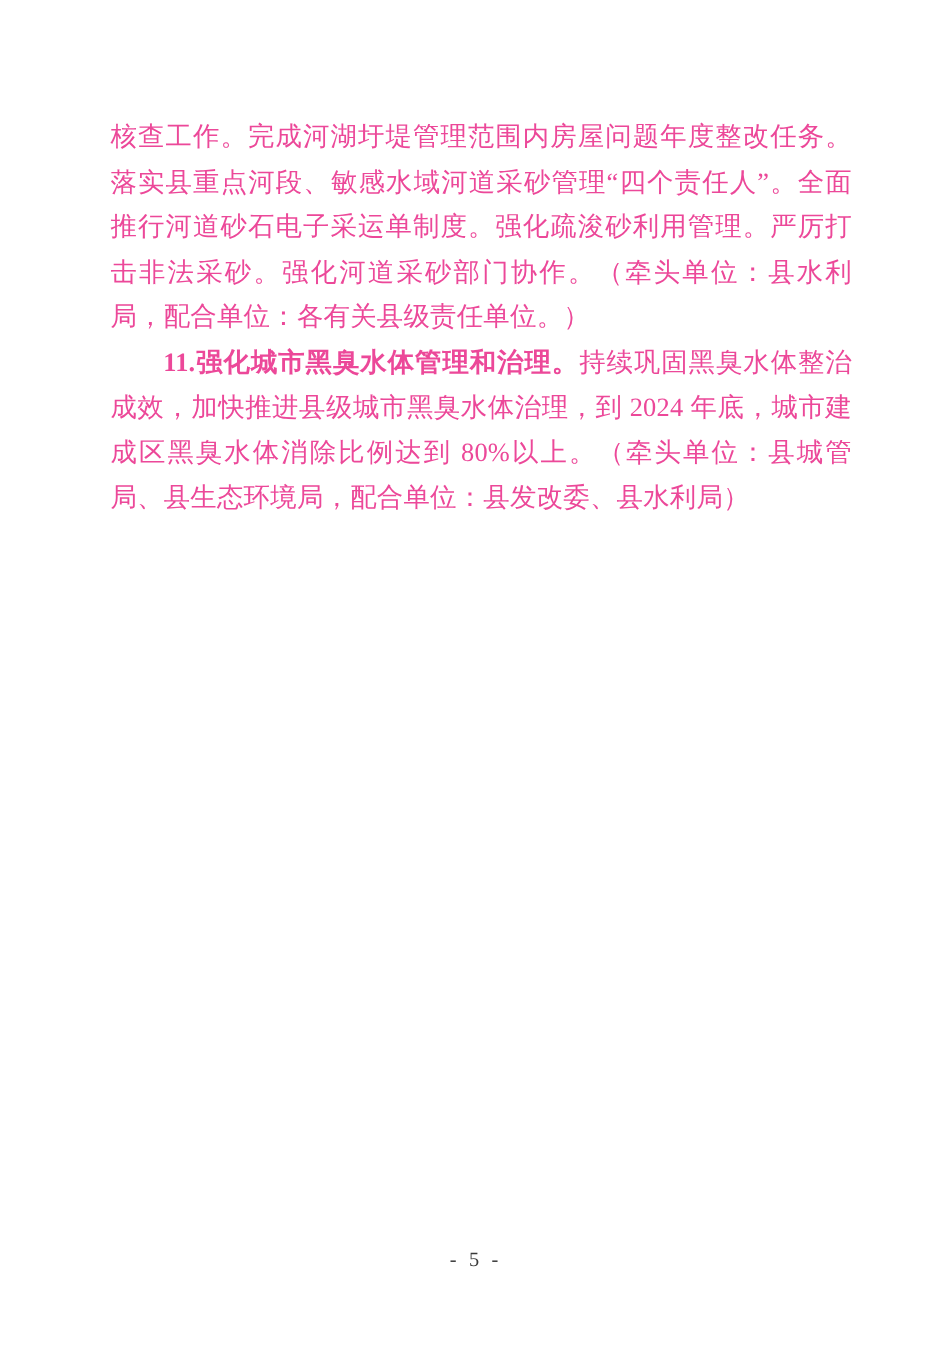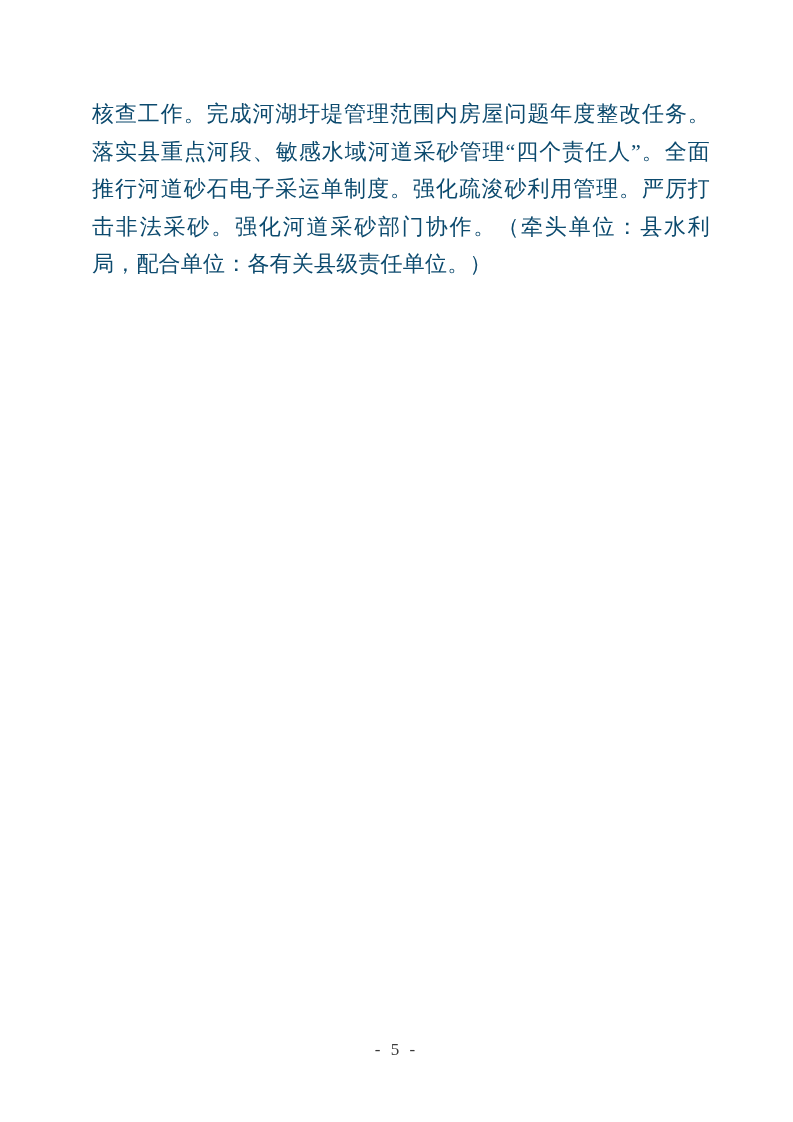--- a/index.html
+++ b/index.html
@@ -13,21 +13,21 @@
     height: 1122px;
     background: #ffffff;
     overflow: hidden;
     font-family: "Liberation Serif", "DejaVu Serif", serif;
   }
   .doc-body {
     position: absolute;
     left: 92px;
     top: 95px;
     width: 618px;
-    color: #0c4a6e;
+    color: #ec4899;
     font-size: 22px;
     line-height: 37.6px;
     text-align: justify;
     text-justify: inter-character;
     letter-spacing: 0.2px;
   }
   .doc-body p {
     margin: 0;
     padding: 0;
     text-align: justify;
@@ -52,17 +52,18 @@
     letter-spacing: 3px;
     font-family: "Liberation Serif", "DejaVu Serif", serif;
   }
 </style>
 </head>
 <body>
 
 <div class="page">
   <div class="doc-body" id="doc-body">
       <p class=""><span class="seg-normal">核查工作。完成河湖圩堤管理范围内房屋问题年度整改任务。落实县重点河段、敏感水域河道采砂管理“四个责任人”。全面推行河道砂石电子采运单制度。强化疏浚砂利用管理。严厉打击非法采砂。强化河道采砂部门协作。（牵头单位：县水利局，配合单位：各有关县级责任单位。）</span></p>
+      <p class="indent"><span class="seg-bold">11.强化城市黑臭水体管理和治理。</span><span class="seg-normal">持续巩固黑臭水体整治成效，加快推进县级城市黑臭水体治理，到 2024 年底，城市建成区黑臭水体消除比例达到 80%以上。（牵头单位：县城管局、县生态环境局，配合单位：县发改委、县水利局）</span></p>
     </div>
   <div class="page-footer">
     <span>- 5 -</span>
   </div>
 </div>
 
 </body></html>

